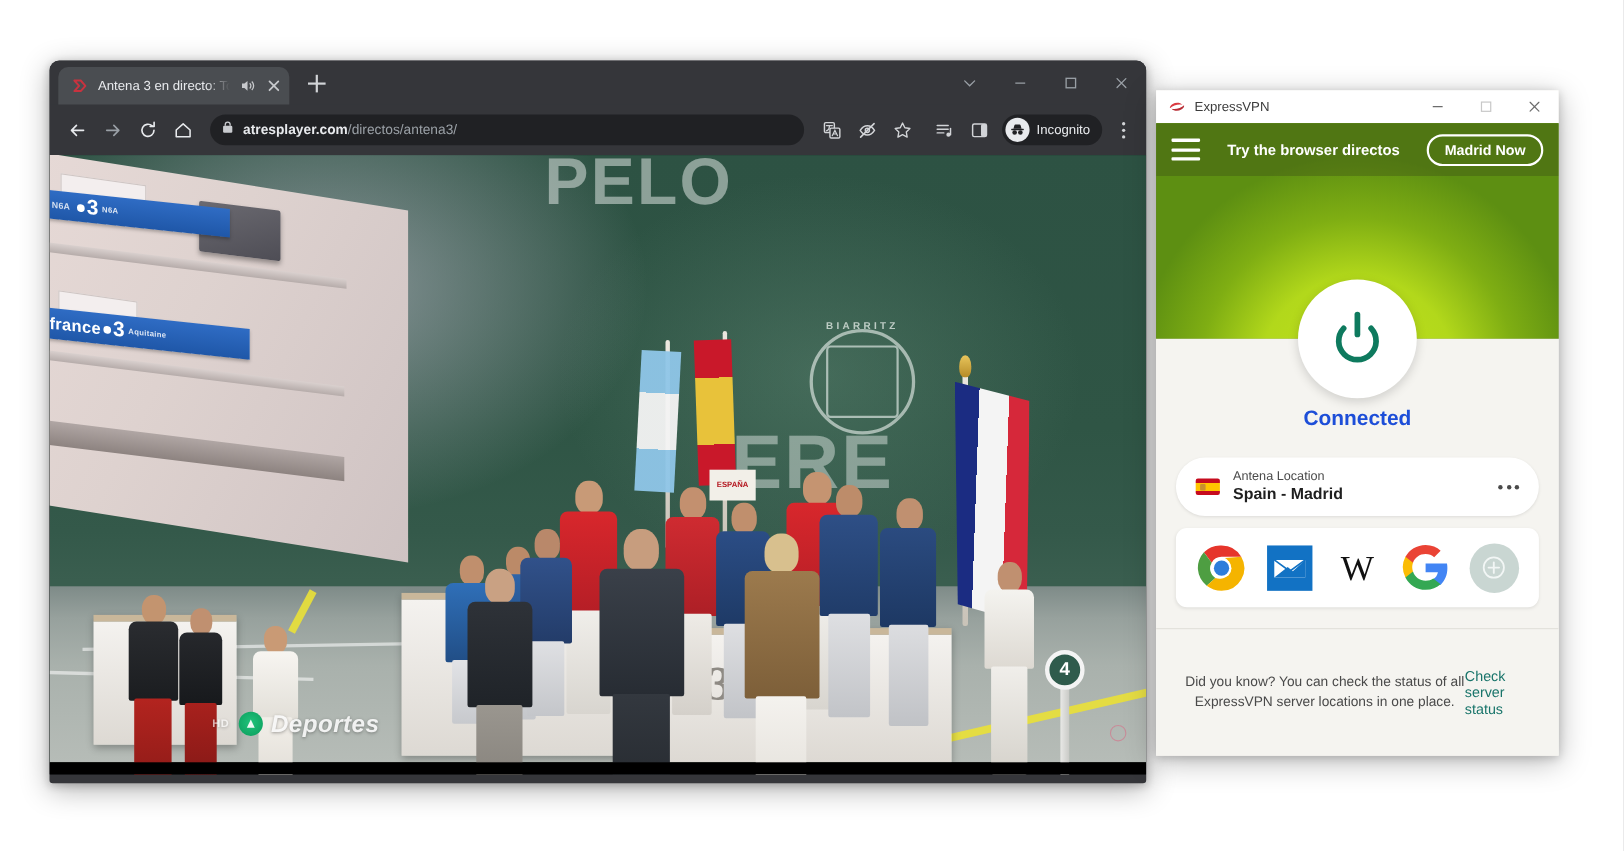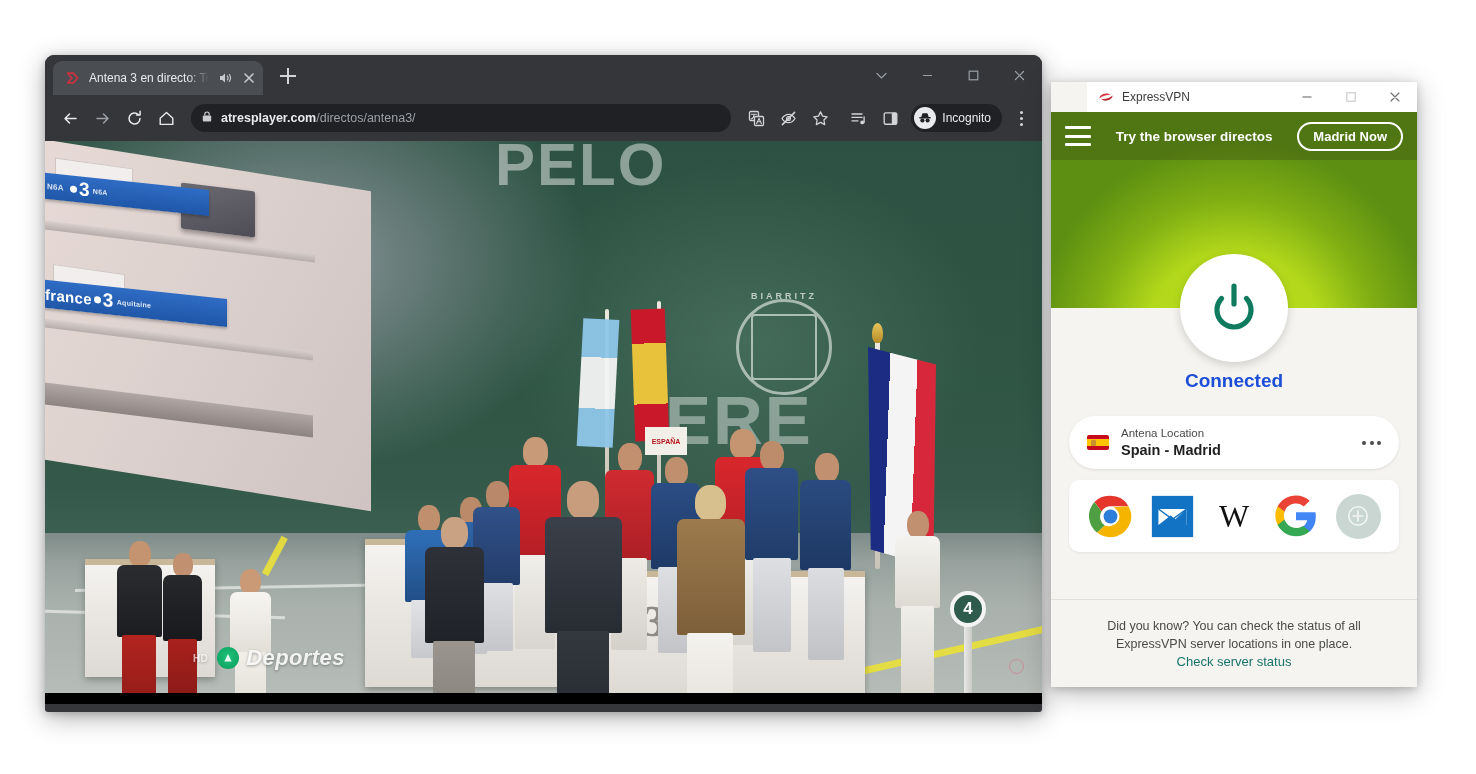--- a/index.html
+++ b/index.html
@@ -199,21 +199,21 @@
 
   
   #vpn {
     position: absolute; left: 1051px; top: 82px;
     width: 366px; height: 605px; background: #f5f4f0;
     box-shadow: 0 6px 26px rgba(0,0,0,.28), 0 2px 8px rgba(0,0,0,.18);
     overflow: hidden; display: flex; flex-direction: column;
   }
   .vpn-title {
     height: 30px; background: #ffffff; display: flex; align-items: center;
-    padding-left: 10px; flex: 0 0 30px; margin-left: 36px;
+    padding-left: 10px; flex: 0 0 30px;
   }
   .vpn-logo { width: 18px; height: 18px; margin-right: 7px; flex: 0 0 18px; }
   .vpn-name { font-size: 12px; color: #3c3c3c; }
   .vpn-wc { margin-left: auto; display: flex; }
   .vpn-wc > div { width: 44px; height: 30px; display: flex; align-items: center; justify-content: center; }
 
   .vpn-green {
     position: relative; flex: 0 0 196px; overflow: hidden;
     background:
       radial-gradient(circle 200px at 183px 230px, #c2e11c 0%, #b2d81b 45%, #7fae13 72%, #5d8f12 100%),
@@ -268,23 +268,23 @@
     justify-content: space-around; padding: 0 10px;
     box-shadow: 0 1px 3px rgba(0,0,0,.08);
   }
   .sc { width: 47px; height: 47px; display: flex; align-items: center; justify-content: center; }
   .sc-add {
     width: 45px; height: 45px; border-radius: 50%; background: #c9d6d2;
     display: flex; align-items: center; justify-content: center;
   }
 
   .vpn-footer {
-    position: absolute; left: 0; right: 0; bottom: 0; height: 88px;
+    position: absolute; left: 0; right: 0; bottom: 0; height: 116px;
     border-top: 1px solid #e2e0da; background: #f5f4f0;
-    display: flex; flex-direction: column; align-items: center;
+    display: flex; flex-direction: row; align-items: center;
     justify-content: center; padding: 0 26px;
   }
   .footer-note { font-size: 12.5px; color: #4a4a4a; text-align: center; line-height: 1.42; }
   .footer-link { font-size: 13px; color: #18746a; }
 </style>
 </head>
 <body>
 
 <div id="root">
 

